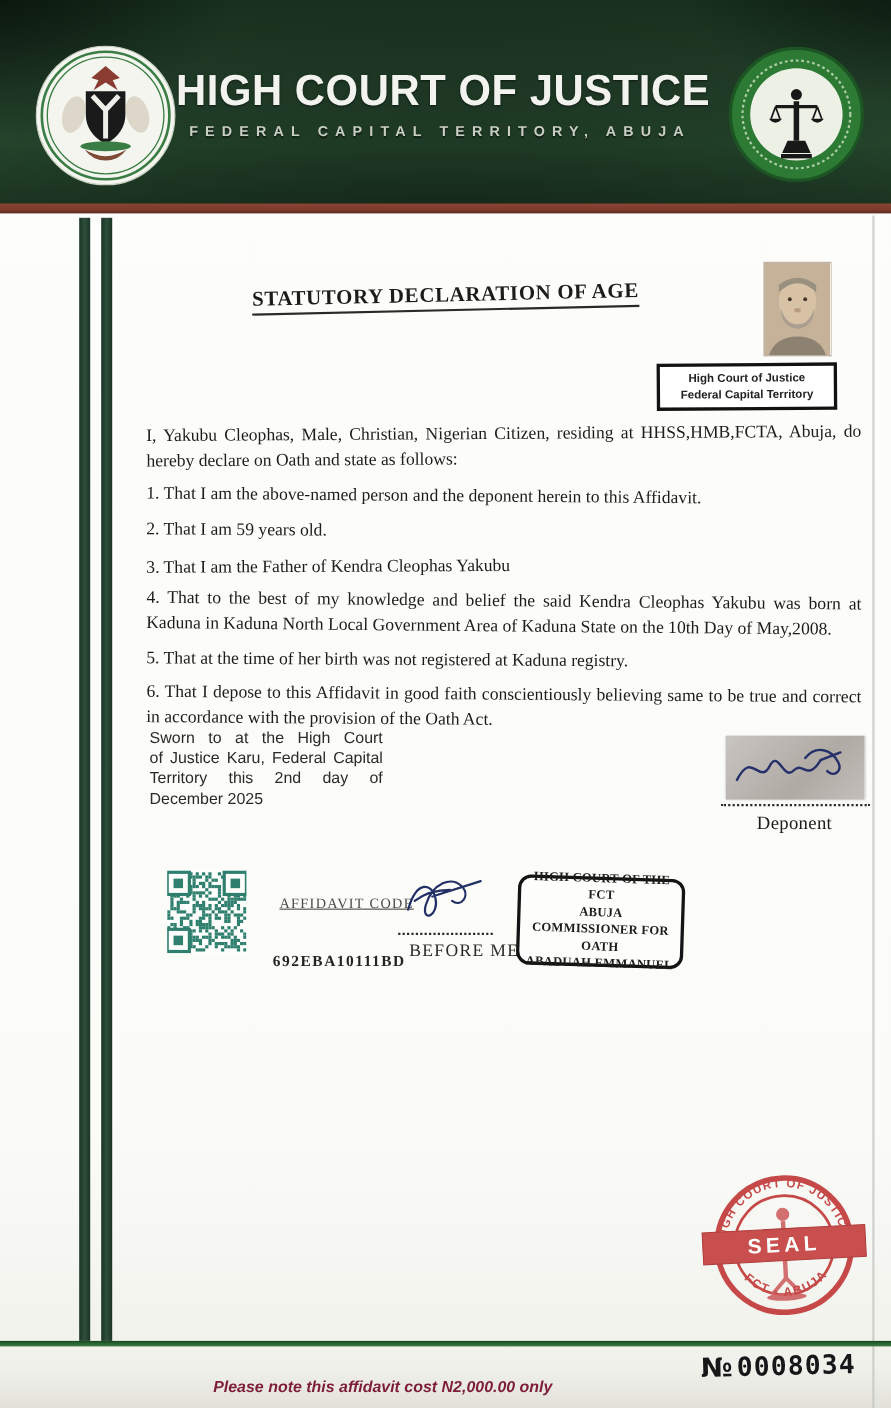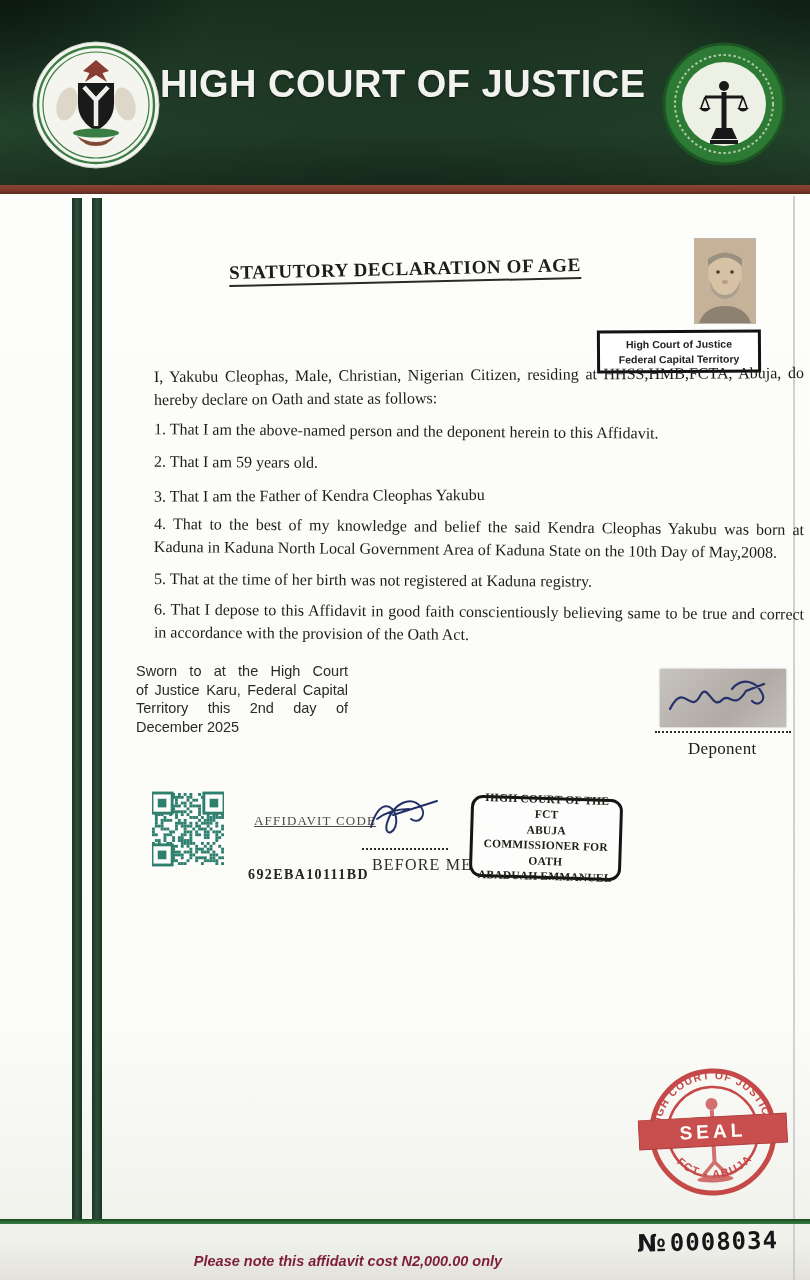--- a/index.html
+++ b/index.html
@@ -63,21 +63,21 @@
   }
   
   .photo{position:absolute;left:695px;top:239px;width:60px;height:84px;box-shadow:0 0 0 1px #bdb6a8;}
   .photo-stamp{
     position:absolute;left:597px;top:330px;width:164px;height:43px;
     border:3px solid #121212;display:flex;flex-direction:column;justify-content:center;
     text-align:center;transform:rotate(-.4deg);background:#fff;
   }
   .photo-stamp div{font-weight:bold;font-size:10.5px;color:#222;line-height:15px;font-family:"Liberation Sans",sans-serif;}
   
-  .body-text{position:absolute;left:133px;top:364px;width:650px;color:var(--ink);margin-left:21px;}
+  .body-text{position:absolute;left:133px;top:384px;width:650px;color:var(--ink);}
   .body-text p{font-size:16px;line-height:22.5px;text-align:justify;margin-bottom:9px;}
   .body-text p.intro{margin-bottom:12px;transform:rotate(-.35deg);}
   .body-text p.c1{transform:rotate(.5deg);}
   .body-text p.c2{transform:rotate(.4deg);}
   .body-text p.c3{transform:rotate(-.3deg);}
   .body-text p.c4{transform:rotate(.55deg);}
   .body-text p.c5{transform:rotate(.35deg);}
   .body-text p.c6{transform:rotate(.45deg);}
   
   .sworn{
@@ -144,20 +144,21 @@
       <ellipse cx="36" cy="64" rx="10" ry="17" fill="#dcd7c9" transform="rotate(16 36 64)"></ellipse>
       <ellipse cx="94" cy="64" rx="10" ry="17" fill="#dcd7c9" transform="rotate(-16 94 64)"></ellipse>
       <path d="M47,43 h36 v21 q0,17 -18,27 q-18,-10 -18,-27 z" fill="#1a1a1a"></path>
       <path d="M65,60 L65,86 M65,60 L53,47 M65,60 L77,47" stroke="#efefea" stroke-width="4.5" fill="none"></path>
       <ellipse cx="65" cy="93" rx="23" ry="4.5" fill="#3a7d44"></ellipse>
       <path d="M46,96 q19,12 38,0 q-7,10 -19,10 q-12,0 -19,-10 z" fill="#7e4a35"></path>
     </svg>
 
     <div class="header-titles">
       <div class="header-title">HIGH COURT OF JUSTICE</div>
+      <div class="header-subtitle">FEDERAL CAPITAL TERRITORY, ABUJA</div>
     </div>
 
     <svg class="emblem emblem-right" viewBox="0 0 124 124">
       <circle cx="62" cy="62" r="60" fill="#2c7a33" stroke="#1d5424" stroke-width="3"></circle>
       <circle cx="62" cy="62" r="49" fill="none" stroke="#cfe0c4" stroke-width="2" stroke-dasharray="2.5,2.5" opacity=".8"></circle>
       <circle cx="62" cy="62" r="42" fill="#edf0e4"></circle>
       <circle cx="62" cy="44" r="5" fill="#181818"></circle>
       <path d="M62,50 L62,86" stroke="#181818" stroke-width="5"></path>
       <path d="M43,55 H81" stroke="#181818" stroke-width="3"></path>
       <path d="M43,55 l-4,11 M43,55 l4,11 M81,55 l-4,11 M81,55 l4,11" stroke="#181818" stroke-width="1.6"></path>

